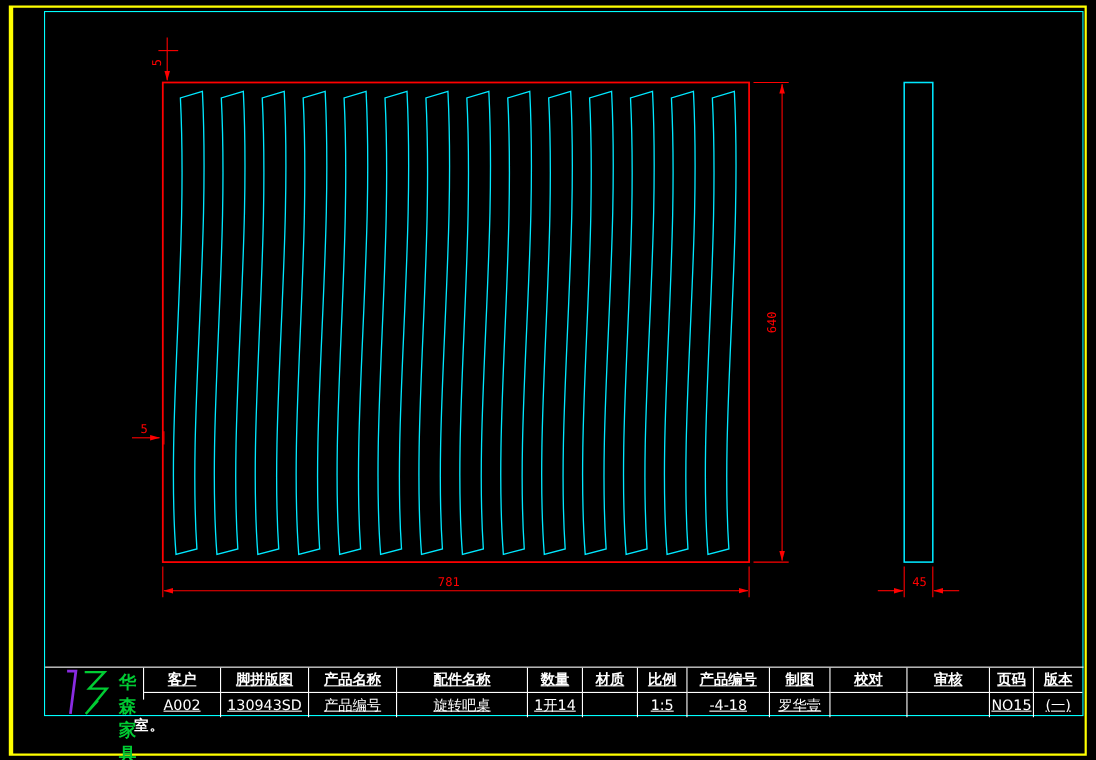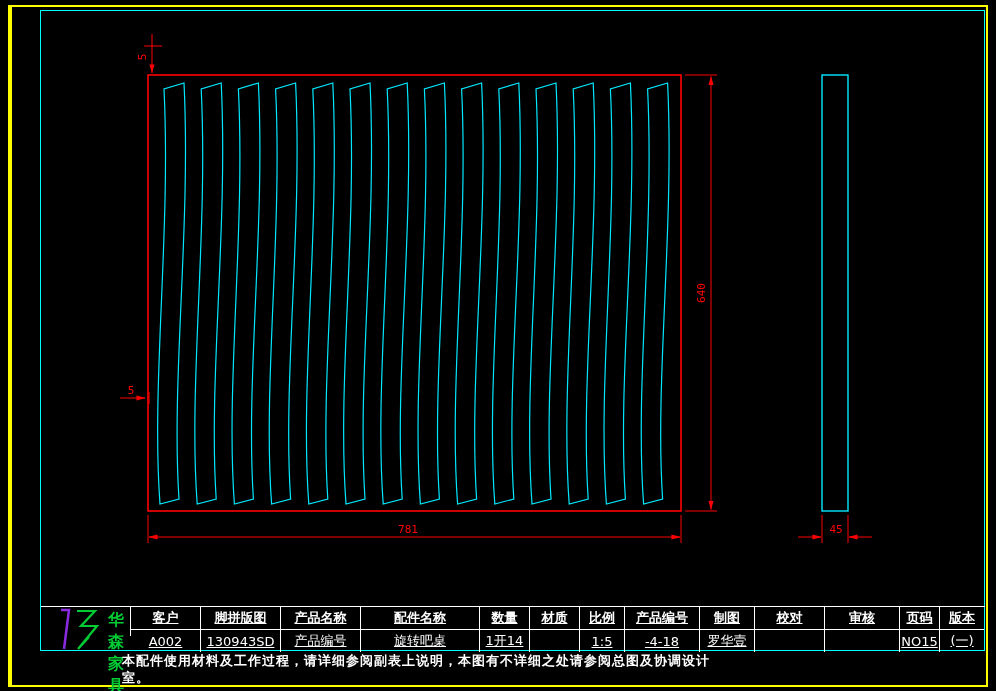--- a/index.html
+++ b/index.html
@@ -147,17 +147,16 @@
   </div>
 
   <div class="logo-chars">
     <div>华</div>
     <div>森</div>
     <div>家</div>
     <div>具</div>
   </div>
 
   <div class="note">
-    <div>本配件使用材料及工作过程，请详细参阅副表上说明，本图有不详细之处请参阅总图及协调设计</div>
     <div>室。</div>
   </div>
 
 </div>
 
 </body></html>

